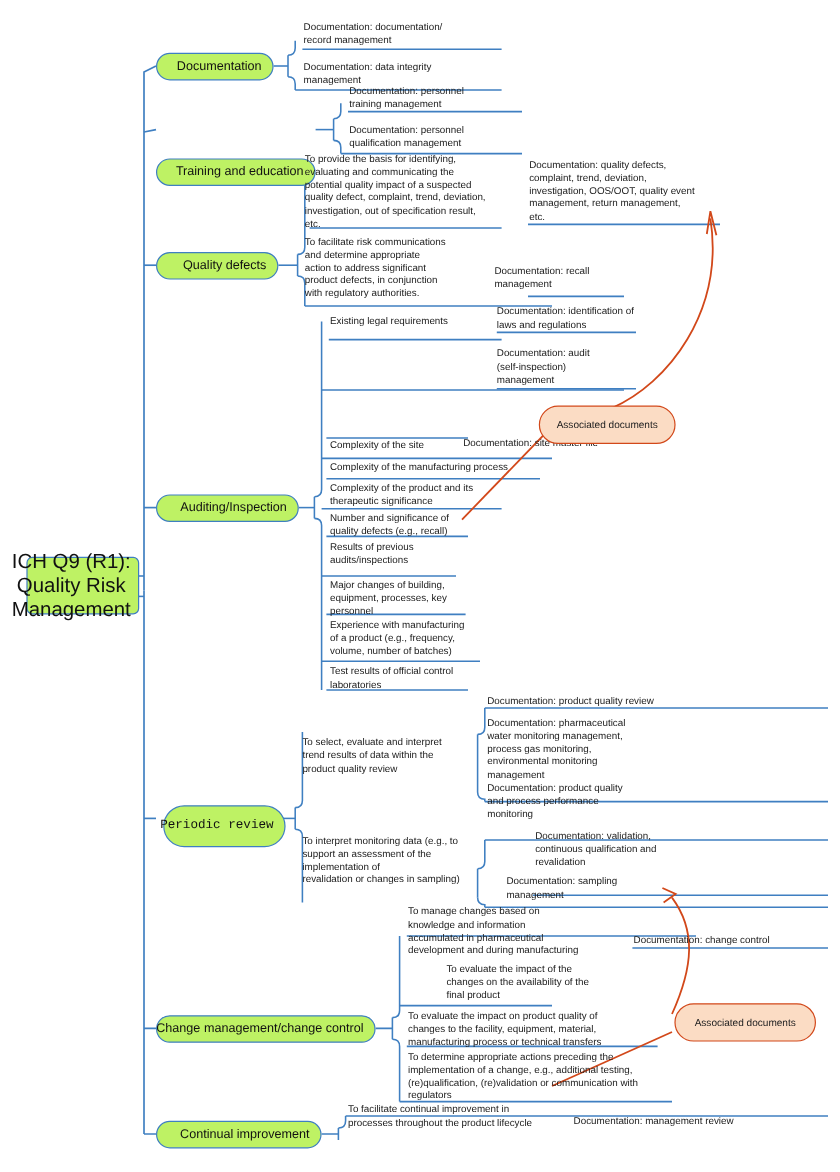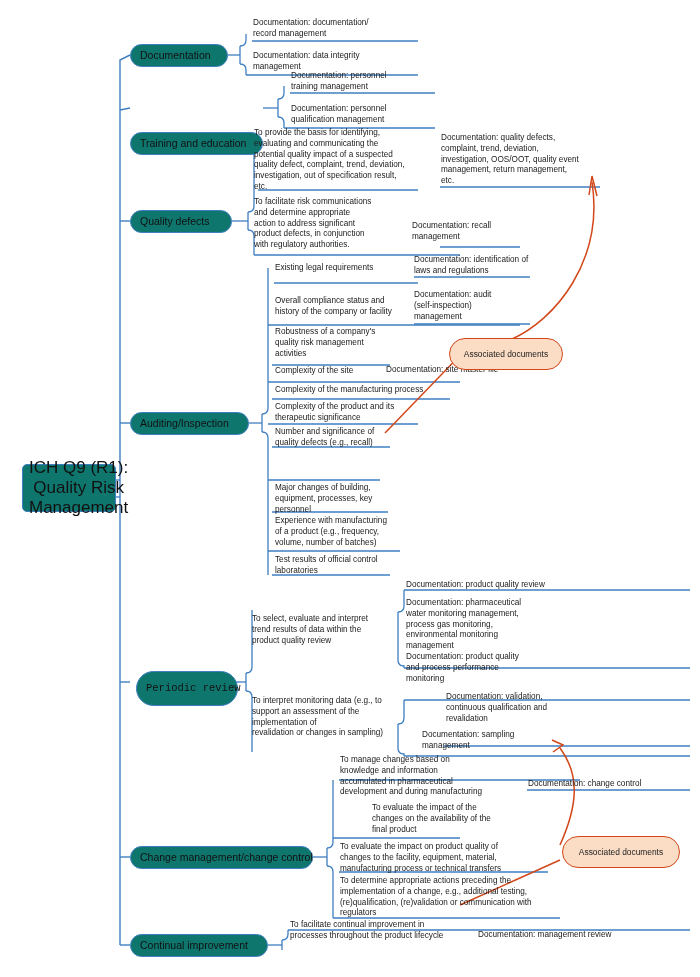--- a/index.html
+++ b/index.html
@@ -8,22 +8,22 @@
     font-family:"Liberation Sans", sans-serif;
     color:#1a1a1a;overflow:hidden;
   }
   #canvas{position:absolute;left:0;top:0;width:700px;height:977px;}
   svg.links{position:absolute;left:0;top:0;width:700px;height:977px;pointer-events:none;}
   svg.links .bl{fill:none;stroke:#3f7fc1;stroke-width:1.3;}
   svg.links .ul{fill:none;stroke:#3f7fc1;stroke-width:1.4;}
   svg.links .ar{fill:none;stroke:#d2481a;stroke-width:1.5;}
   .node{
     position:absolute;box-sizing:border-box;
-    background:#0f766e;border:1.3px solid #3f7fc1;
-    display:flex;align-items:center;justify-content:flex-start;
+    background:#bef264;border:1.3px solid #3f7fc1;
+    display:flex;align-items:center;justify-content:flex-end;
     text-align:center;line-height:1.18;
   }
   .root{
     border-radius:5px;font-size:17px;padding:4px 6px;color:#111;
   }
   .branch{
     border-radius:999px;font-size:10.5px;padding:3px 9px;white-space:nowrap;color:#111;
   }
   .tag{
     position:absolute;box-sizing:border-box;background:#fbdcc4;
@@ -194,31 +194,28 @@
 with regulatory authorities.</div>
   <div class="leaf" style="left:441px;top:133px;width:175px;">Documentation: quality defects,
 complaint, trend, deviation,
 investigation, OOS/OOT, quality event
 management, return management,
 etc.</div>
   <div class="leaf" style="left:412px;top:221px;width:130px;">Documentation: recall
 management</div>
 
   <div class="leaf" style="left:275px;top:263px;width:180px;">Existing legal requirements</div>
-  <div class="leaf" style="left:275px;top:296px;width:180px;">Overall compliance status and
-history of the company or facility</div>
-  <div class="leaf" style="left:275px;top:327px;width:160px;">Robustness of a company's
-quality risk management
-activities</div>
   <div class="leaf" style="left:275px;top:366px;width:160px;">Complexity of the site</div>
   <div class="leaf" style="left:275px;top:385px;width:210px;">Complexity of the manufacturing process</div>
   <div class="leaf" style="left:275px;top:402px;width:185px;">Complexity of the product and its
 therapeutic significance</div>
   <div class="leaf" style="left:275px;top:427px;width:185px;">Number and significance of
 quality defects (e.g., recall)</div>
+  <div class="leaf" style="left:275px;top:451px;width:160px;">Results of previous
+audits/inspections</div>
   <div class="leaf" style="left:275px;top:483px;width:160px;">Major changes of building,
 equipment, processes, key
 personnel</div>
   <div class="leaf" style="left:275px;top:516px;width:170px;">Experience with manufacturing
 of a product (e.g., frequency,
 volume, number of batches)</div>
   <div class="leaf" style="left:275px;top:555px;width:170px;">Test results of official control
 laboratories</div>
   <div class="leaf" style="left:414px;top:255px;width:165px;">Documentation: identification of
 laws and regulations</div>

